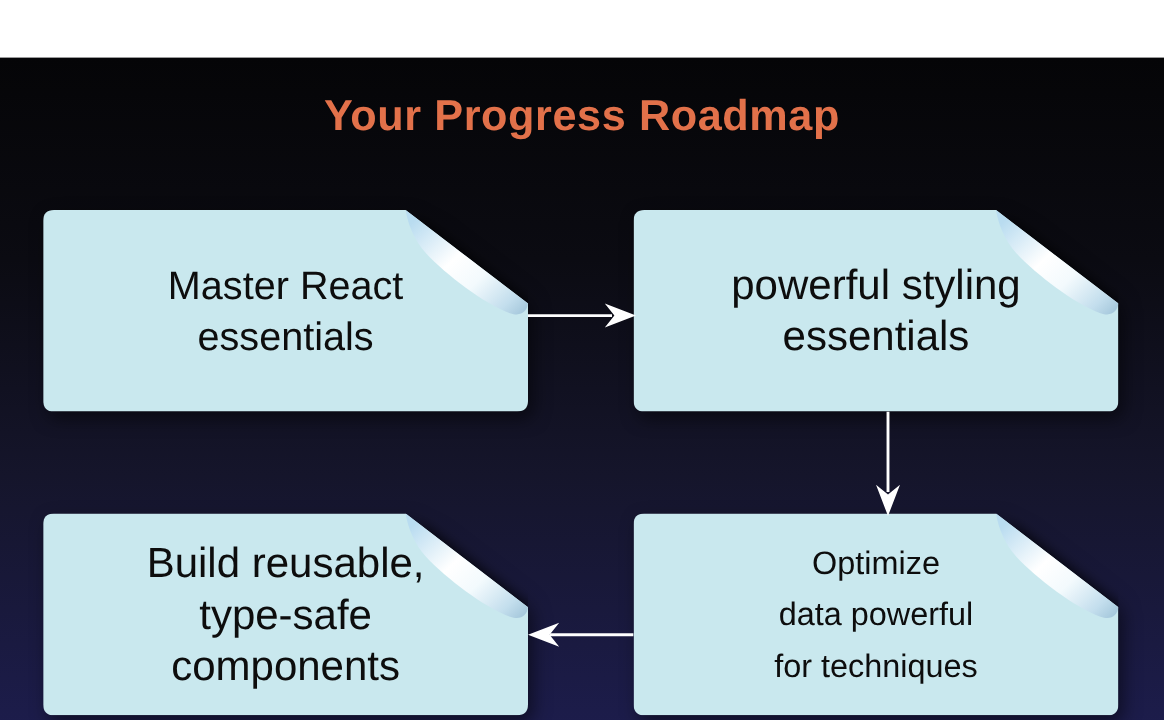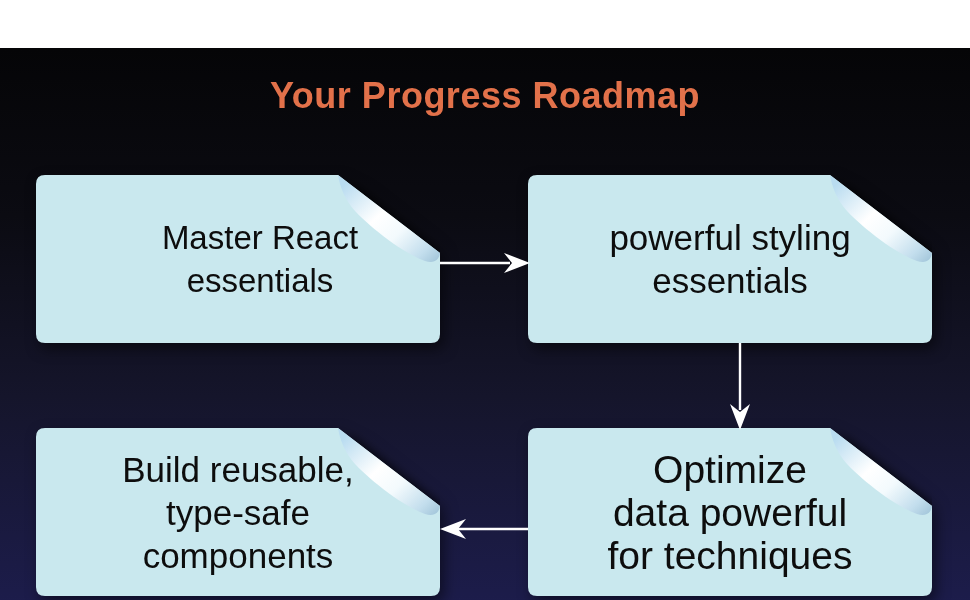--- a/index.html
+++ b/index.html
@@ -49,23 +49,23 @@
     flex-direction: column;
     align-items: center;
     justify-content: center;
     text-align: center;
     color: #0d0d0d;
   }
   .node1 { left: 36px;  top: 127px; }
   .node2 { left: 528px; top: 127px; }
   .node3 { left: 528px; top: 380px; }
   .node4 { left: 36px;  top: 380px; }
-  .node1 .label { font-size: 33px; line-height: 43px; padding-left: 22px; }
+  .node1 .label { font-size: 33px; line-height: 43px; }
   .node2 .label { font-size: 35px; line-height: 43px; }
-  .node3 .label { font-size: 39px; line-height: 43px; }
+  .node3 .label { font-size: 27px; line-height: 43px; }
   .node4 .label { font-size: 35px; line-height: 43px; }
   .arrow { position: absolute; }
   .arrow line    { stroke: #ffffff; stroke-width: 2.4; }
   .arrow polygon { fill: #ffffff; }
   .arrow1 { left: 440px; top: 202px; }
   .arrow2 { left: 727px; top: 295px; }
   .arrow3 { left: 440px; top: 468px; }
   .defs-holder { position: absolute; width: 0; height: 0; overflow: hidden; }
 </style>
 </head>

